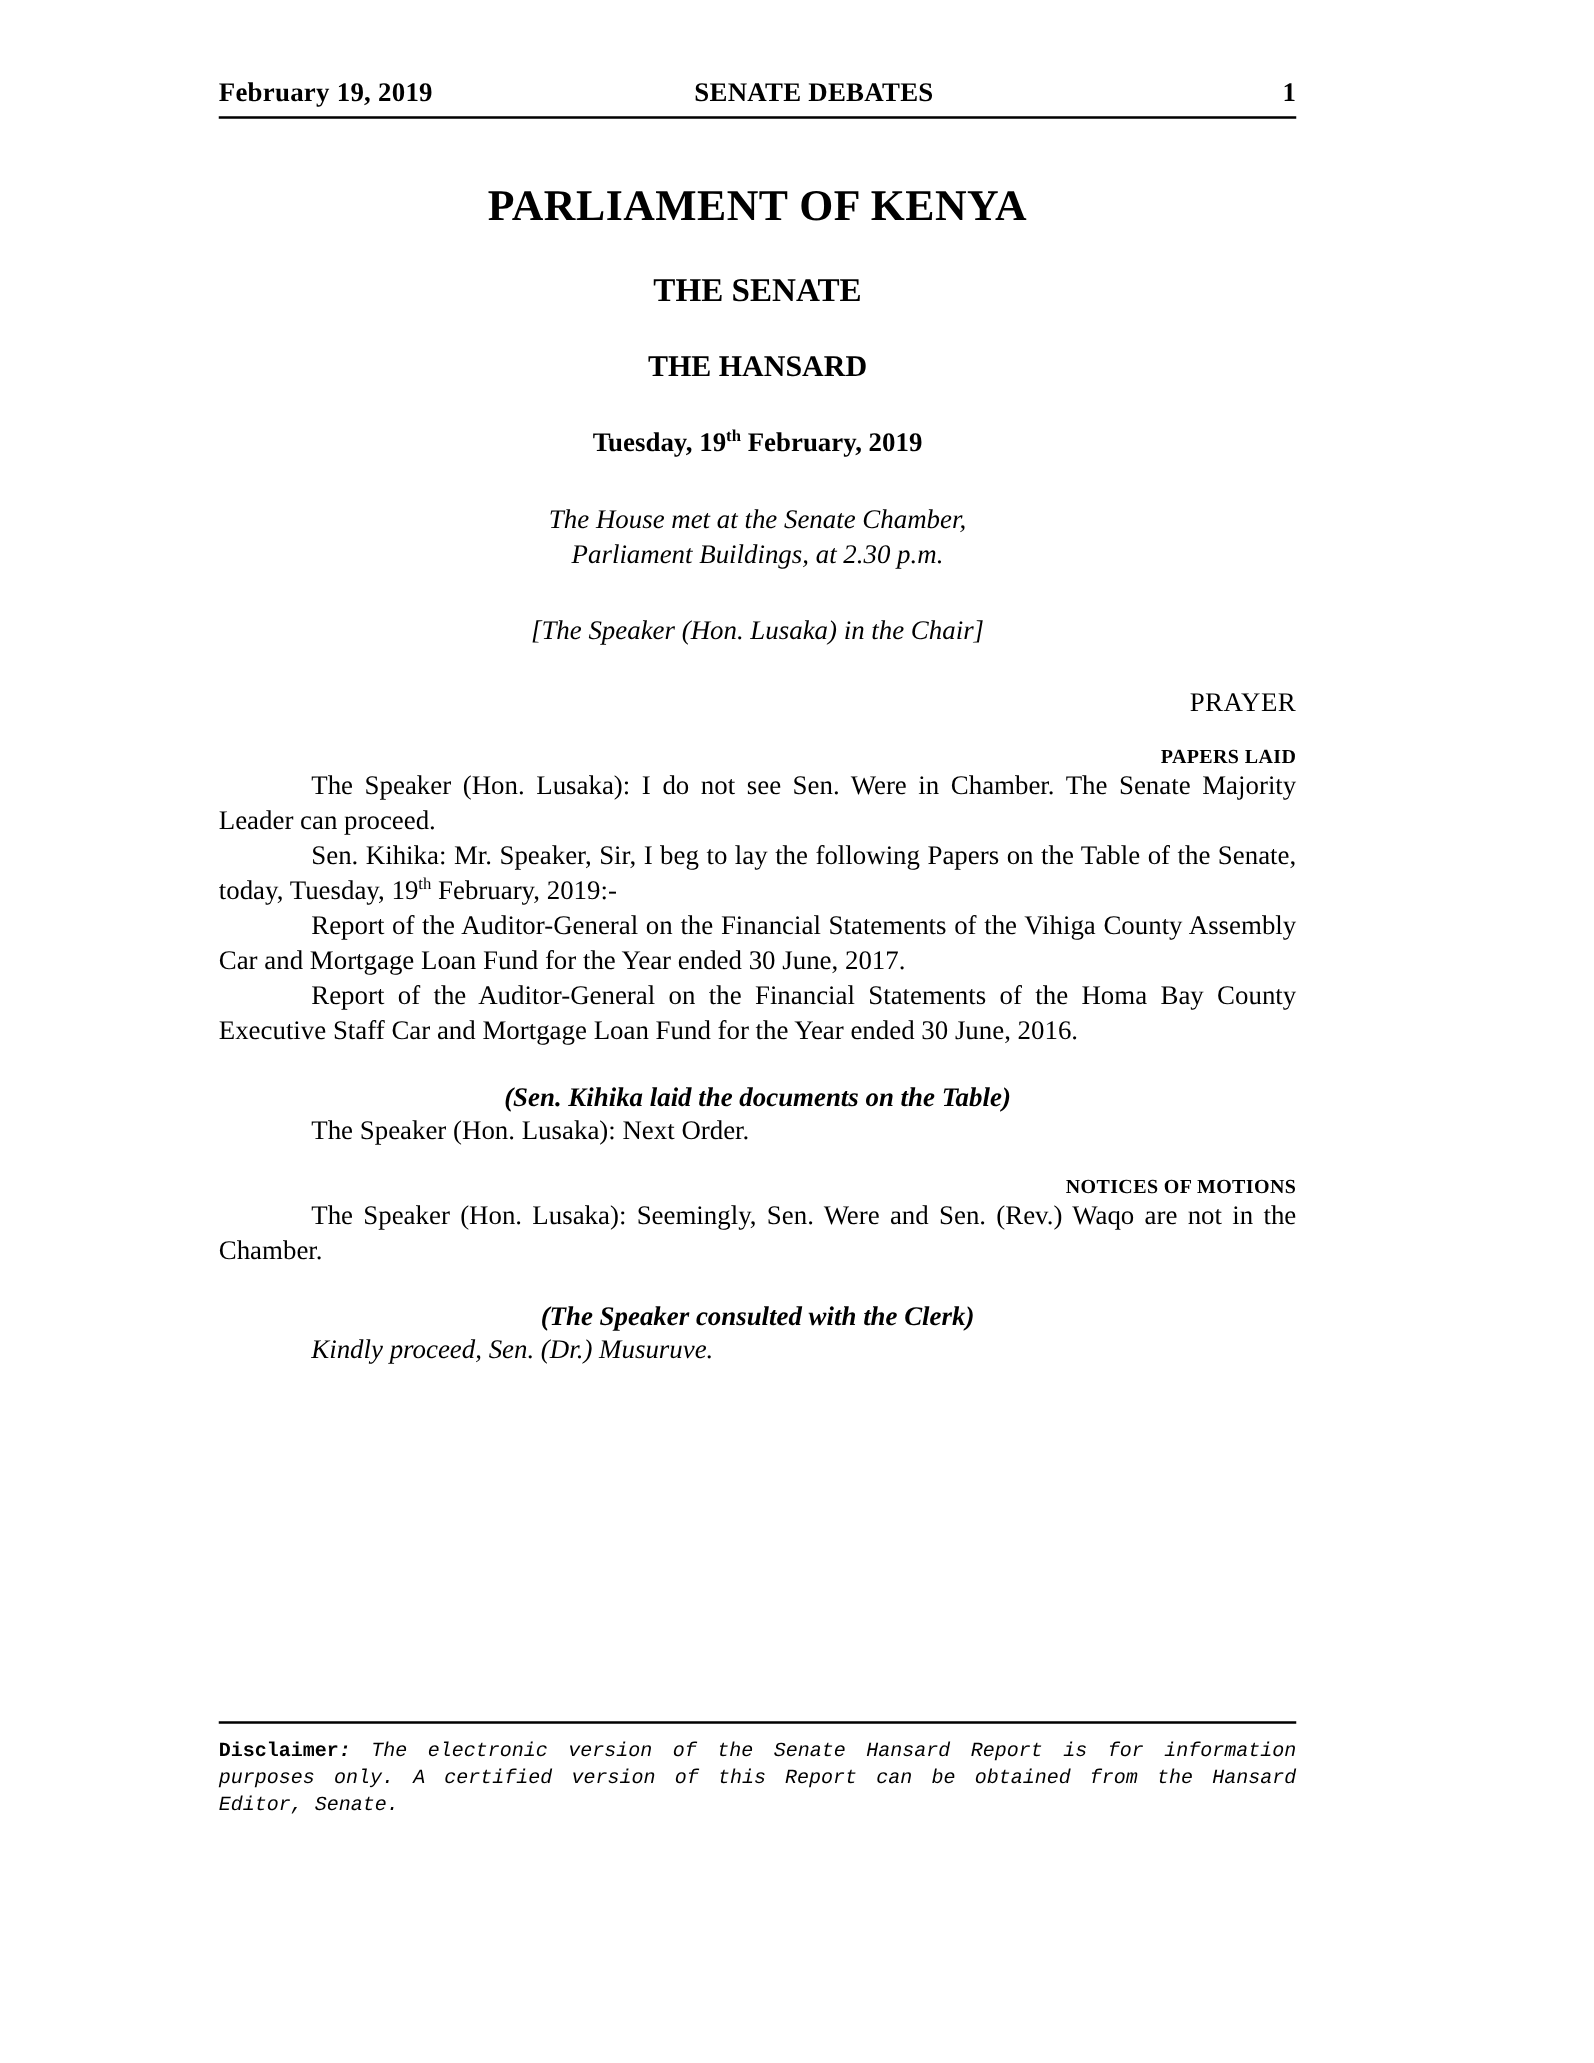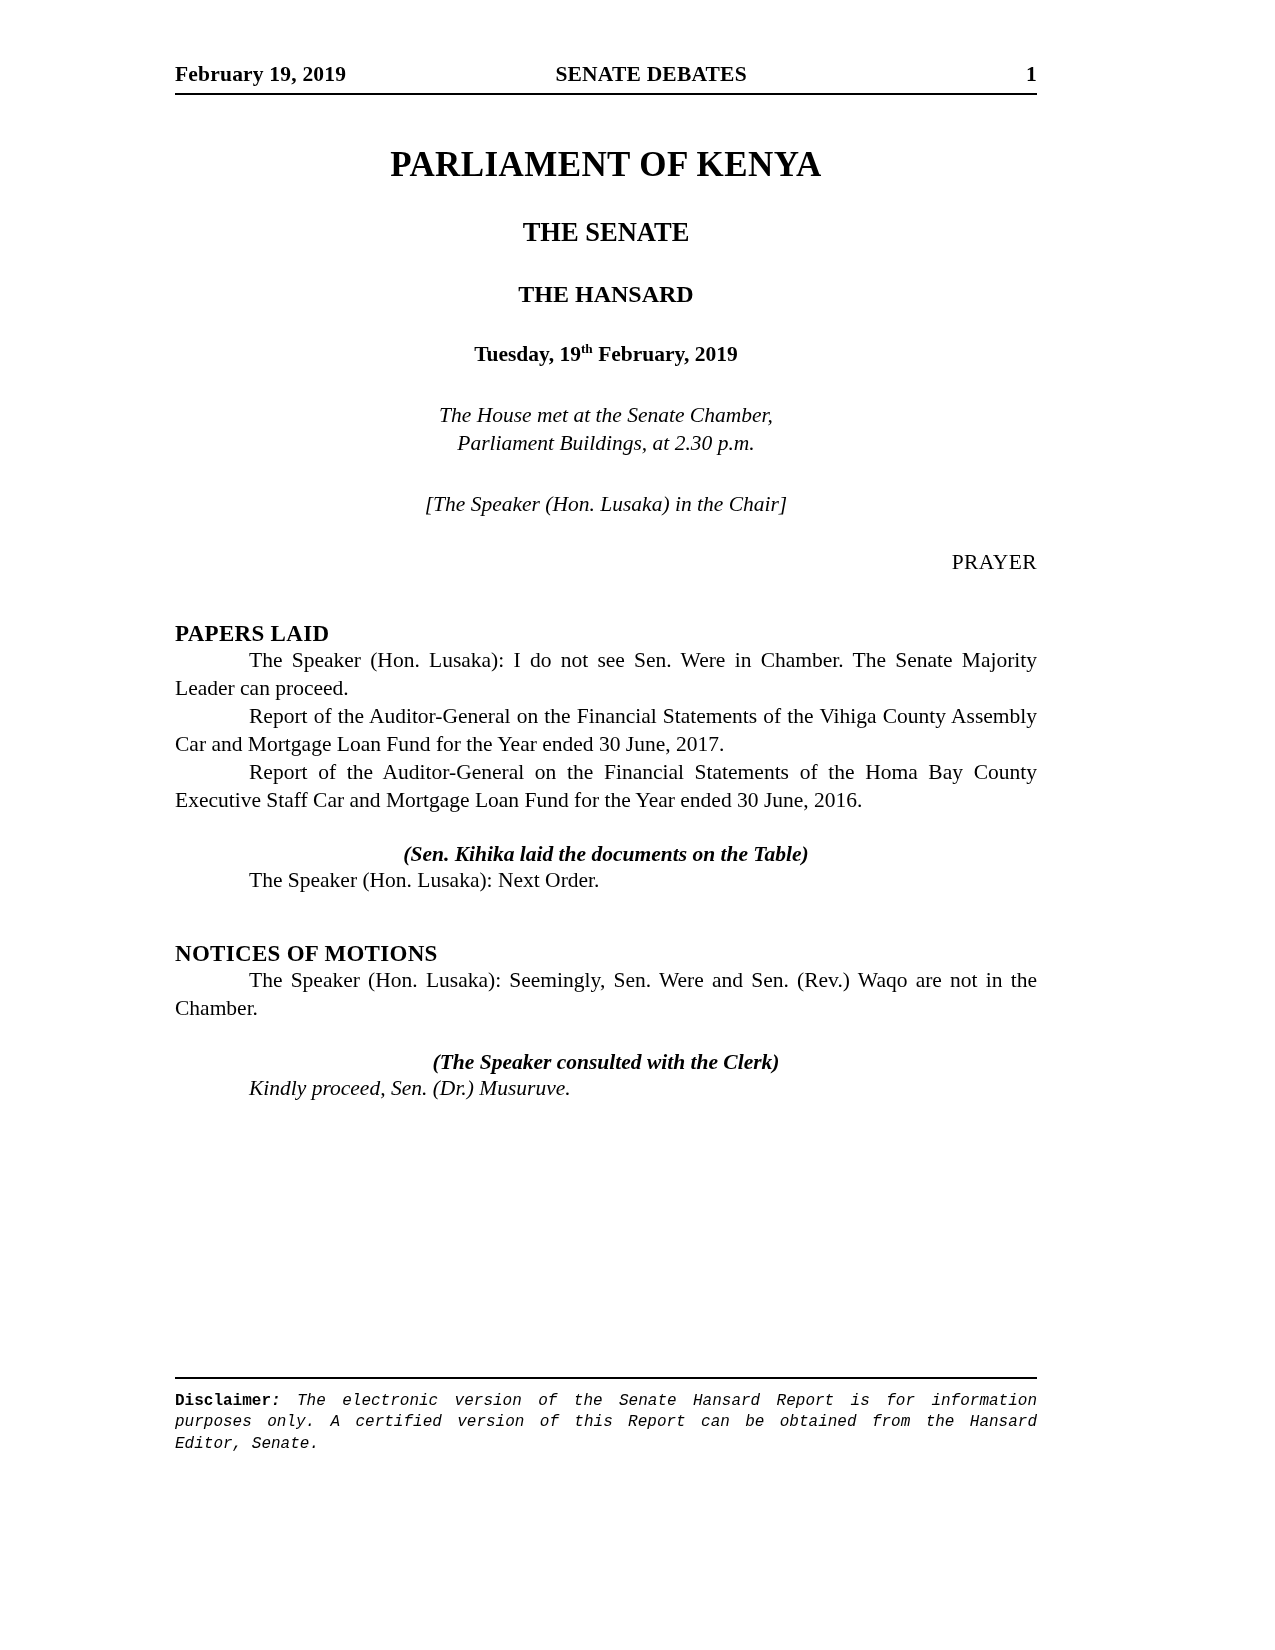--- a/index.html
+++ b/index.html
@@ -91,24 +91,24 @@
   .chair { margin-top: 32px; }
 
   .prayer {
     text-align: right;
     font-size: 21.5px;
     margin-top: 32px;
     letter-spacing: 0.4px;
   }
 
   .section-head {
-    text-align: left;
-    font-weight: bold;
-    font-size: 23px;
-    margin-top: 46px;
+    text-align: right;
+    font-weight: bold;
+    font-size: 16px;
+    margin-top: 22px;
     letter-spacing: 0.3px;
   }
 
   
   .smallcaps-head {
     text-align: center;
     font-size: 21px;
     font-variant: small-caps;
     line-height: 1.35;
     margin-top: 30px;
@@ -192,20 +192,21 @@
     </div>
 
     <div class="center-italic chair">[The Speaker (Hon. Lusaka) in the Chair]</div>
 
     <div class="prayer">PRAYER</div>
 
     <div class="section-head">PAPERS LAID</div>
 
     <p class="body gap-lg"><b class="speaker">The Speaker</b><span> (Hon. Lusaka): I do not see Sen. Were in Chamber. The Senate Majority Leader can proceed.</span></p>
 
+    <p class="body gap-sm"><b class="speaker">Sen. Kihika</b><span>: Mr. Speaker, Sir, I beg to lay the following Papers on the Table of the Senate, today, Tuesday, 19</span><sup>th</sup><span> February, 2019:-</span></p>
 
 
     <p class="body gap-md">Report of the Auditor-General on the Financial Statements of the Vihiga County Assembly Car and Mortgage Loan Fund for the Year ended 30 June, 2017.</p>
 
     <p class="body gap-md">Report of the Auditor-General on the Financial Statements of the Homa Bay County Executive Staff Car and Mortgage Loan Fund for the Year ended 30 June, 2016.</p>
 
     <div class="stage">(Sen. Kihika laid the documents on the Table)</div>
 
     <p class="body gap-md"><b class="speaker">The Speaker</b><span> (Hon. Lusaka): Next Order.</span></p>
 

